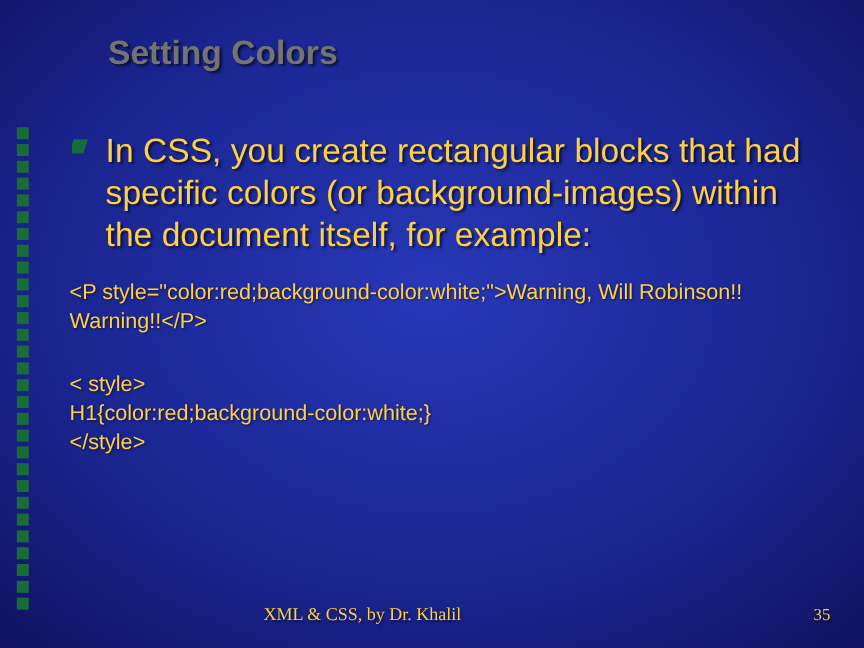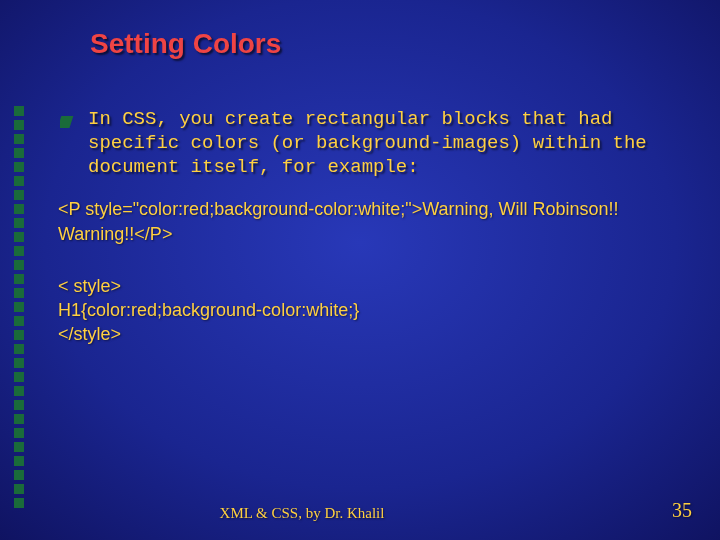--- a/index.html
+++ b/index.html
@@ -24,21 +24,21 @@
   }
   .content {
     position: absolute;
     left: 0;
     top: 0;
     width: 720px;
     height: 540px;
     padding: 28px 40px 0 88px;
   }
   .title {
-    color: #ef4444;
+    color: #737373;
     font-size: 28px;
     font-weight: bold;
     margin-bottom: 48px;
     margin-left: 2px;
     text-shadow: 2px 2px 2px rgba(0,0,0,0.6);
   }
   .bullet-block {
     position: relative;
     margin-bottom: 18px;
     padding-left: 0;
@@ -46,22 +46,22 @@
   .bullet-icon {
     position: absolute;
     left: -28px;
     top: 6px;
     width: 16px;
     height: 16px;
   }
   .bullet-icon svg { display: block; }
   .bullet-text {
     color: #ffd040;
-    font-family: Liberation Mono, monospace;
-    font-size: 19px;
+    font-family: Liberation Sans, sans-serif;
+    font-size: 28px;
     line-height: 1.25;
     text-shadow: 2px 2px 2px rgba(0,0,0,0.6);
   }
   .code-block {
     color: #ffd040;
     font-family: Arial, sans-serif;
     font-size: 18px;
     line-height: 1.35;
     margin-left: -30px;
     margin-bottom: 28px;
@@ -79,21 +79,21 @@
     font-family: "Times New Roman", Times, serif;
     font-size: 15px;
     text-shadow: 1px 1px 2px rgba(0,0,0,0.5);
   }
   .pagenum {
     position: absolute;
     bottom: 18px;
     right: 28px;
     color: #ffd040;
     font-family: "Times New Roman", Times, serif;
-    font-size: 20px;
+    font-size: 14px;
     text-shadow: 1px 1px 2px rgba(0,0,0,0.5);
   }
 </style>
 </head>
 <body>
 
 <div class="decor">
     <div class="sq"></div>
     <div class="sq"></div>
     <div class="sq"></div>

